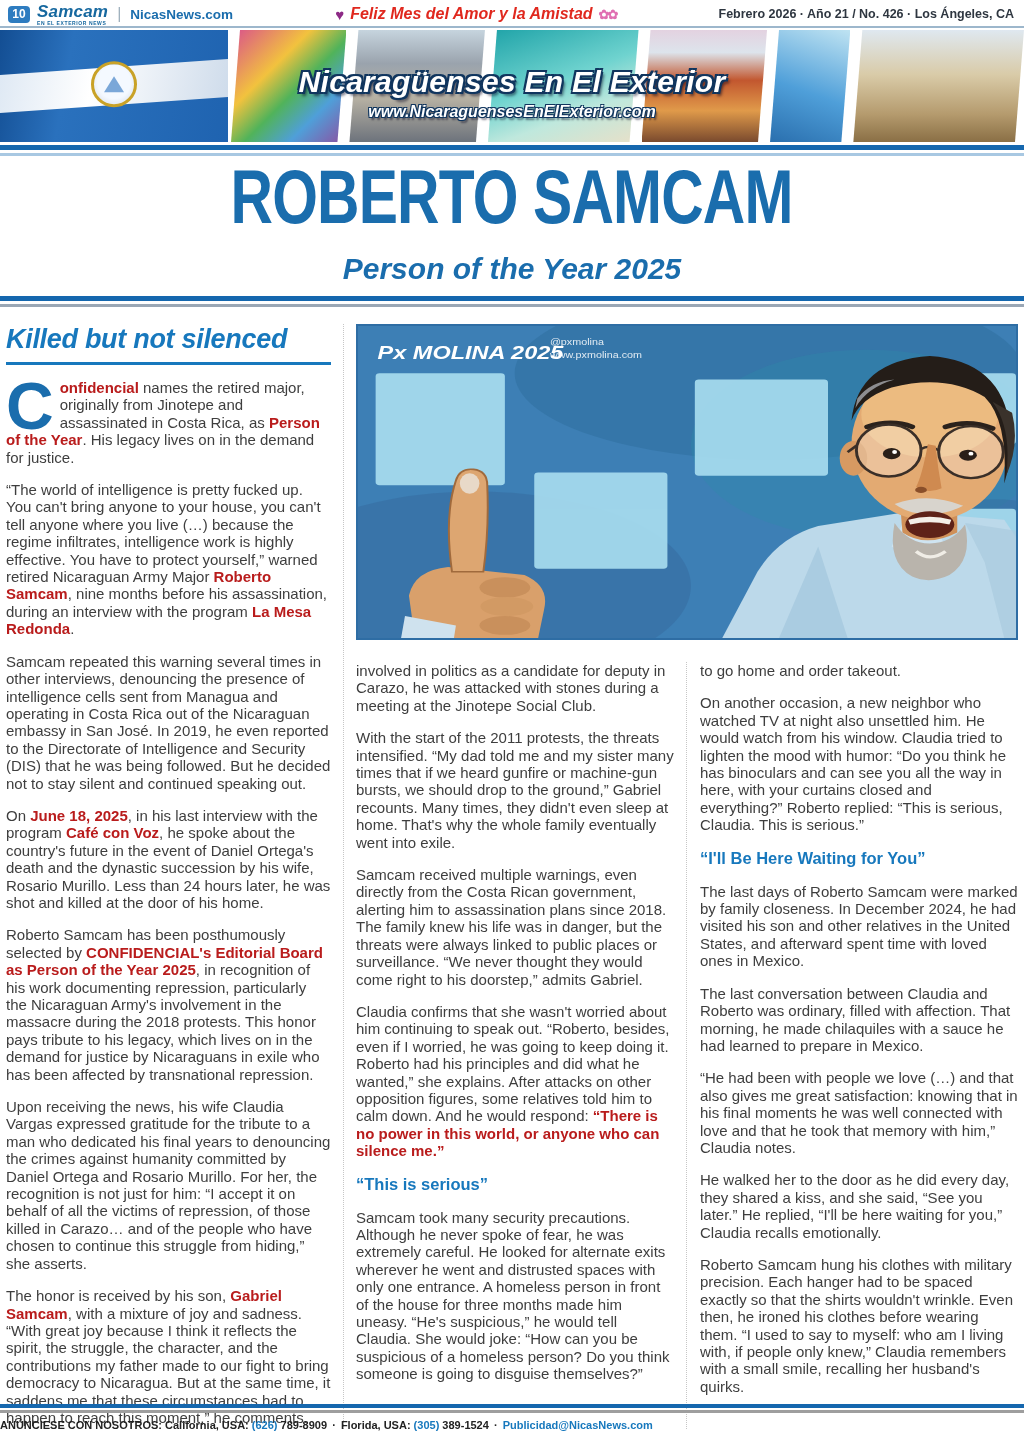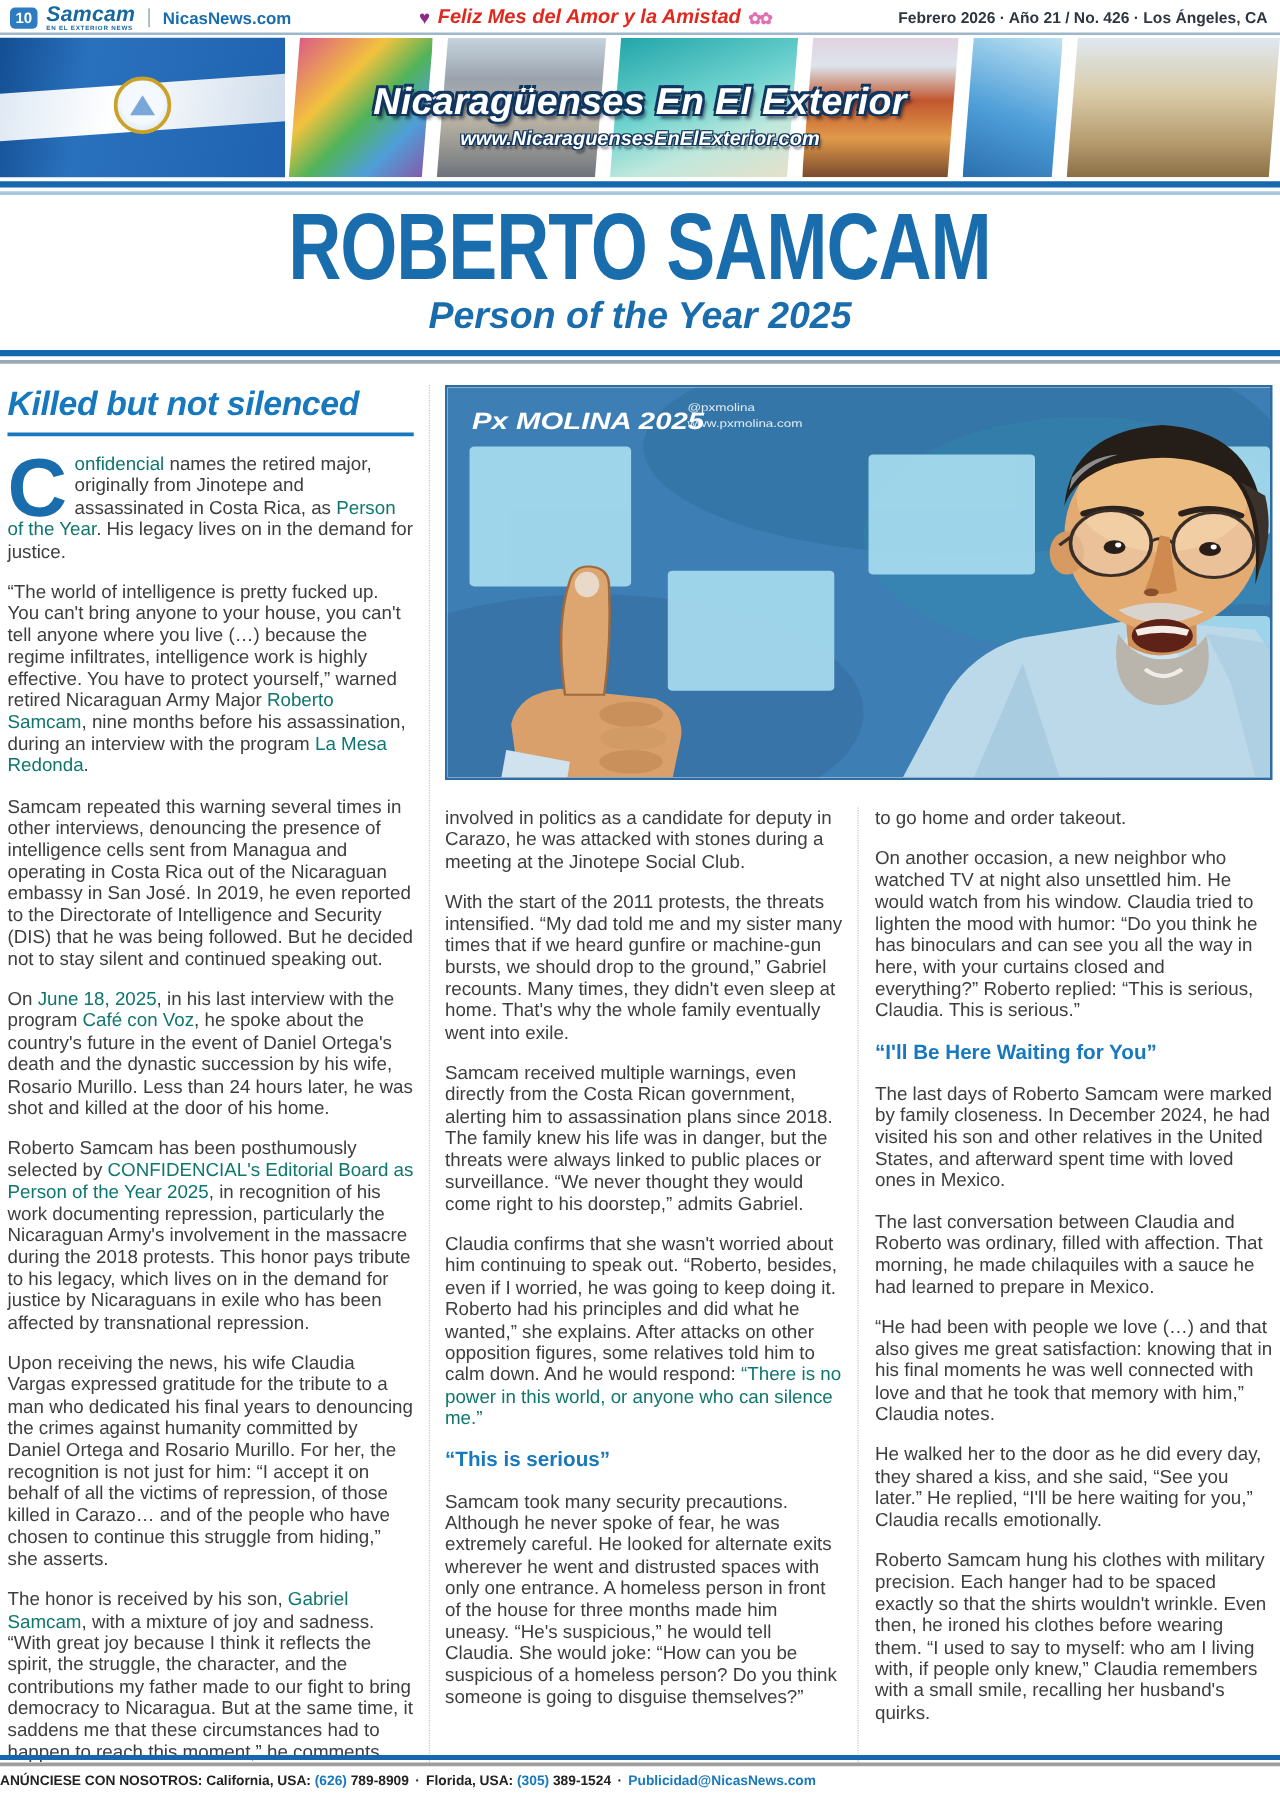--- a/index.html
+++ b/index.html
@@ -67,30 +67,30 @@
   .rule-lblue { height:3px; background:#a8c8e2; }
   .rule-gray { height:3px; background:#9aa7b5; }
   .band-wrap { margin-top:3px; }
   .gap2 { height:3px; }
   
   .headline-wrap { text-align:center; margin-top:6px; }
   .headline {
     display:inline-block; color:#1a6dad; font-weight:bold; font-size:70px; line-height:1.0;
     letter-spacing:-1px; transform:scale(.84,1.08); transform-origin:center;
   }
-  .subhead-line { color:#1a6dad; font-weight:bold; font-style:italic; font-size:30px; margin-top:4px; }
+  .subhead-line { color:#1a6dad; font-weight:bold; font-style:italic; font-size:30px; margin-top:20px; }
   .headline-rules { margin-top:10px; }
   
   .article { display:flex; padding:0 6px; margin-top:17px; height:1105px; overflow:hidden; }
   .col-left { width:338px; flex:none; padding-right:12px; border-right:1px dotted #c6c6c6; }
   .right-wrap { flex:1; padding-left:12px; display:flex; flex-direction:column; }
   .section-title { color:#1778bd; font-weight:bold; font-style:italic; font-size:27px; letter-spacing:-.3px; }
   .section-rule { height:3px; background:#1778bd; margin:7px 0 14px 0; }
   .col p { font-size:15px; line-height:17.4px; margin-bottom:15px; color:#3e3e3e; }
-  .col p .b { font-weight:normal; color:#0f766e; }
+  .col p .b { font-weight:bold; color:#b91c1c; }
   .col h3 { color:#1778bd; font-size:16.5px; font-weight:bold; margin:4px 0 15px 0; }
   .dropcap {
     float:left; color:#1a6dad; font-weight:bold; font-size:66px; line-height:50px;
     padding:2px 6px 0 0;
   }
   .illus-frame { border:2px solid #2e6da4; height:316px; flex:none; position:relative; overflow:hidden; margin-bottom:22px; }
   .illus-frame svg { display:block; width:100%; height:100%; }
   .two-cols { display:flex; flex:1; }
   .col-mid { width:50%; padding-right:12px; border-right:1px dotted #c6c6c6; }
   .col-right { width:50%; padding-left:13px; position:relative; }

